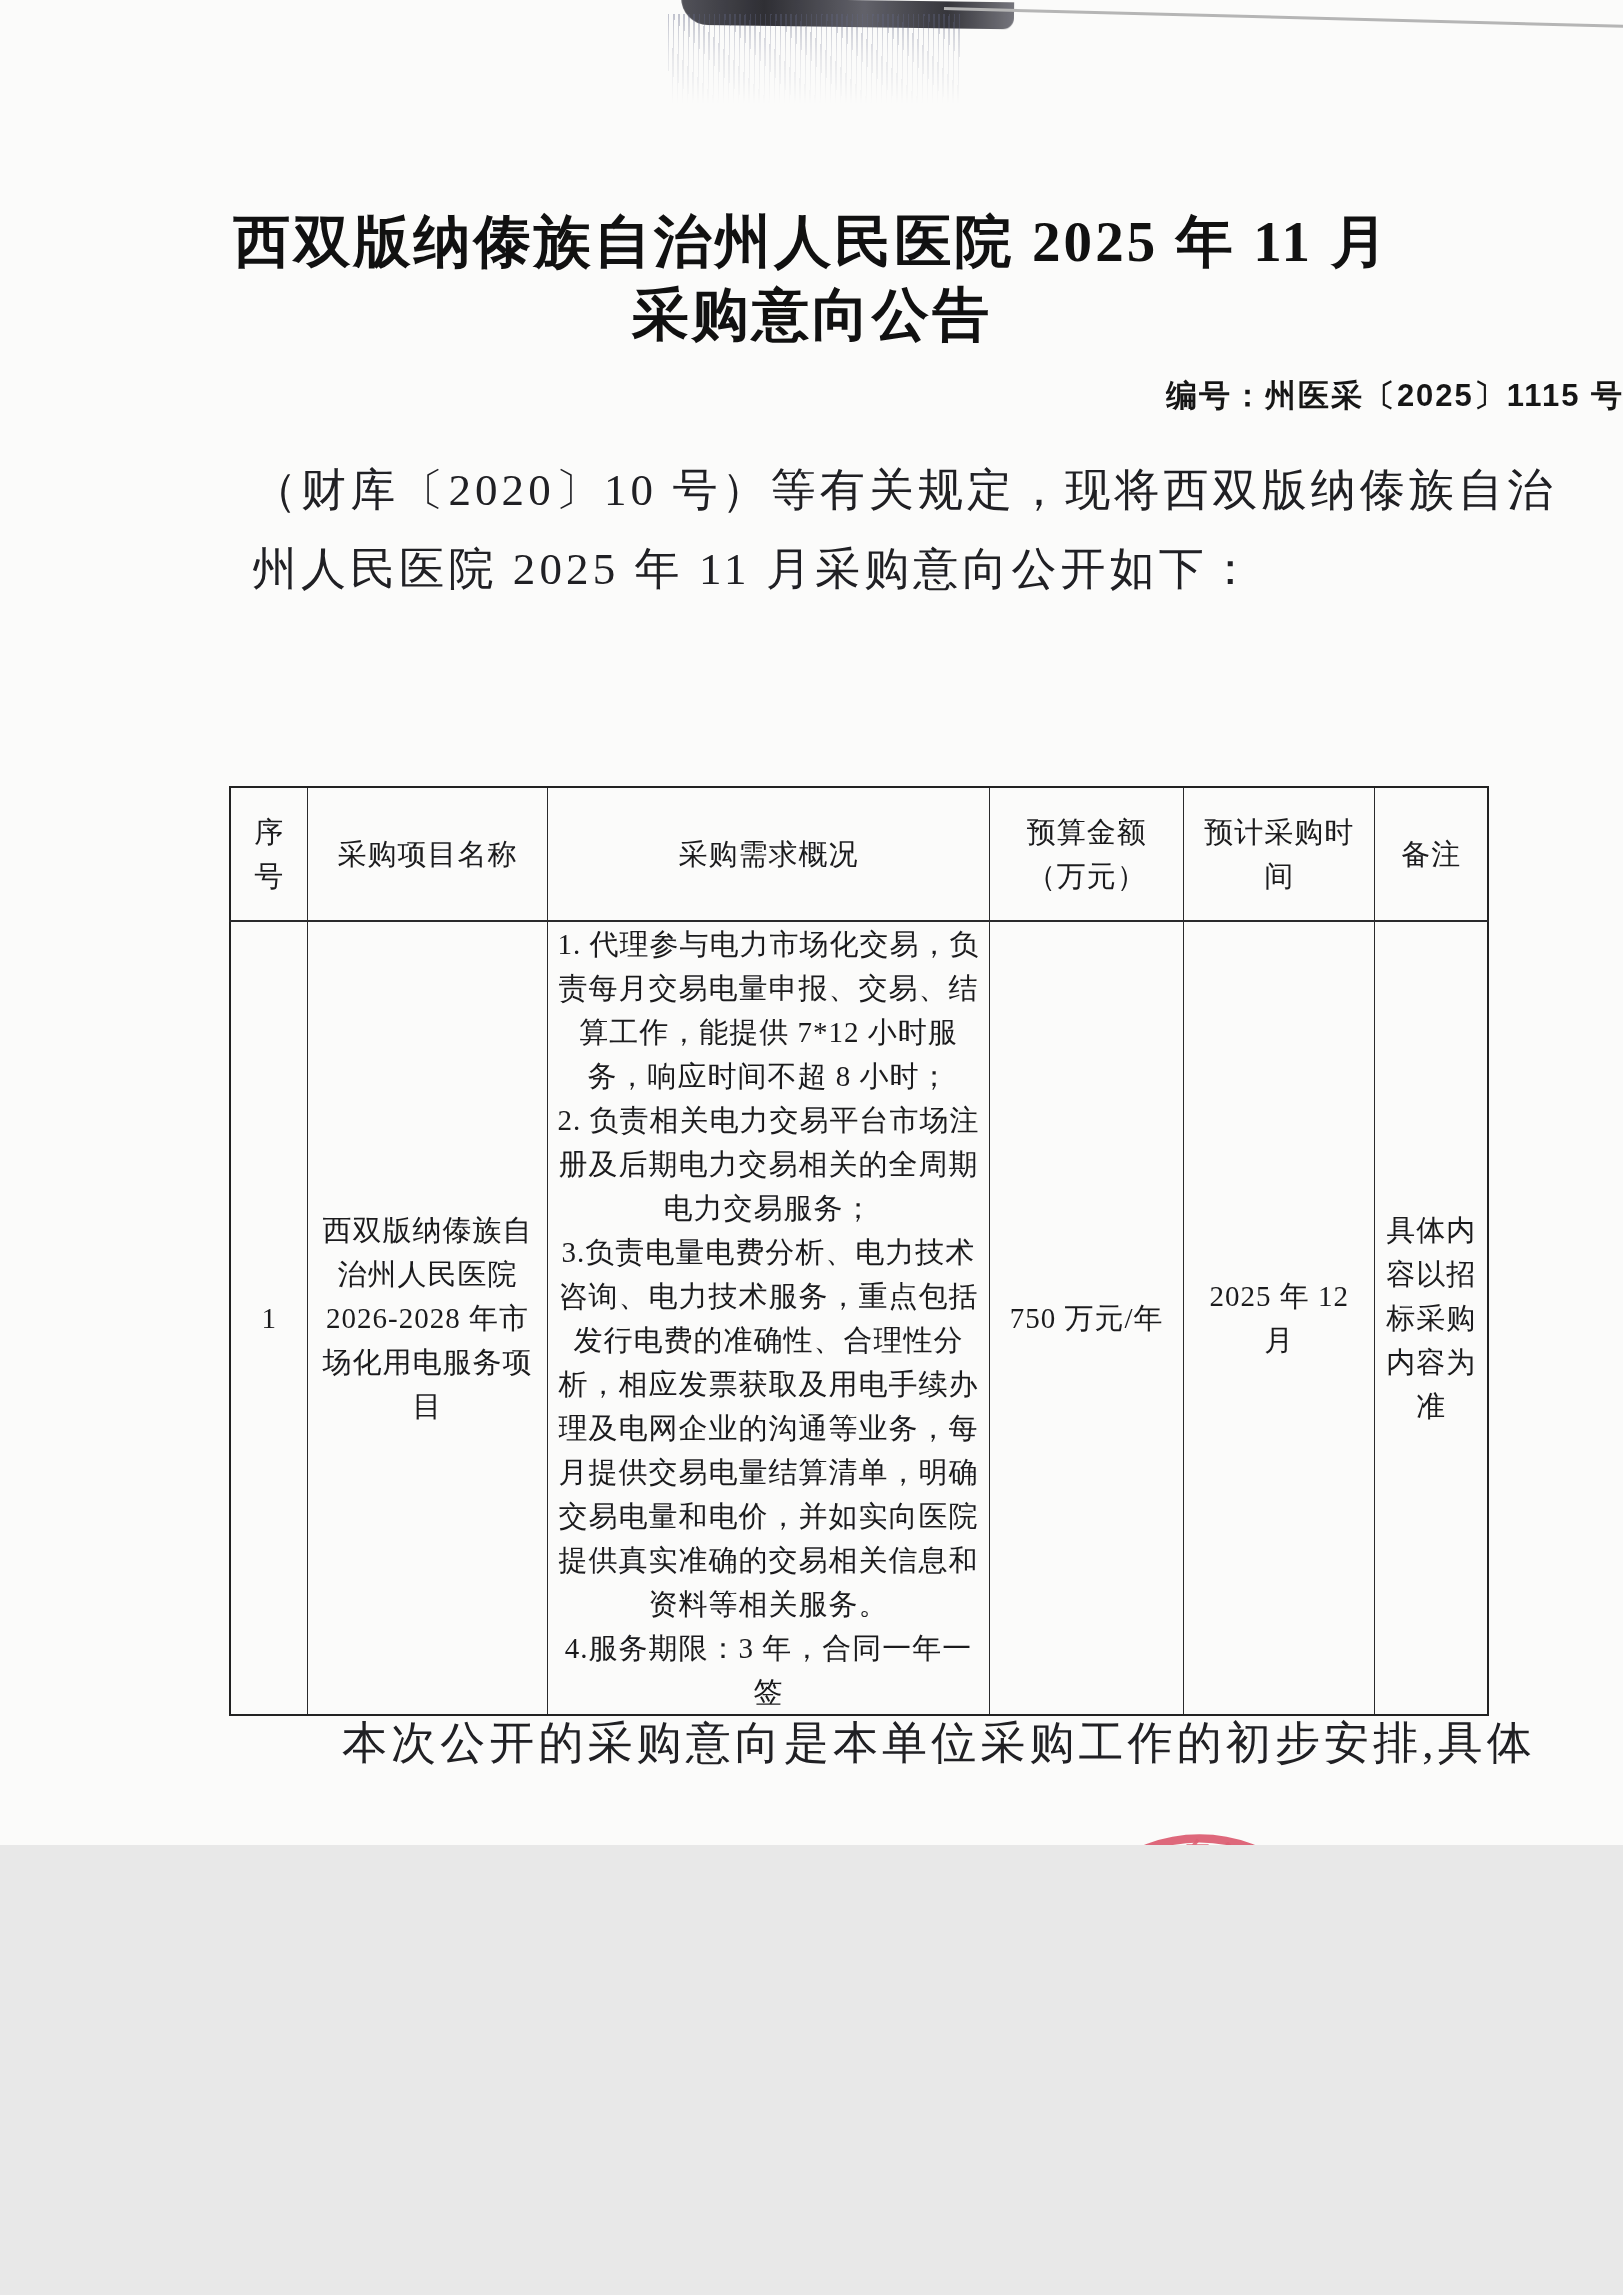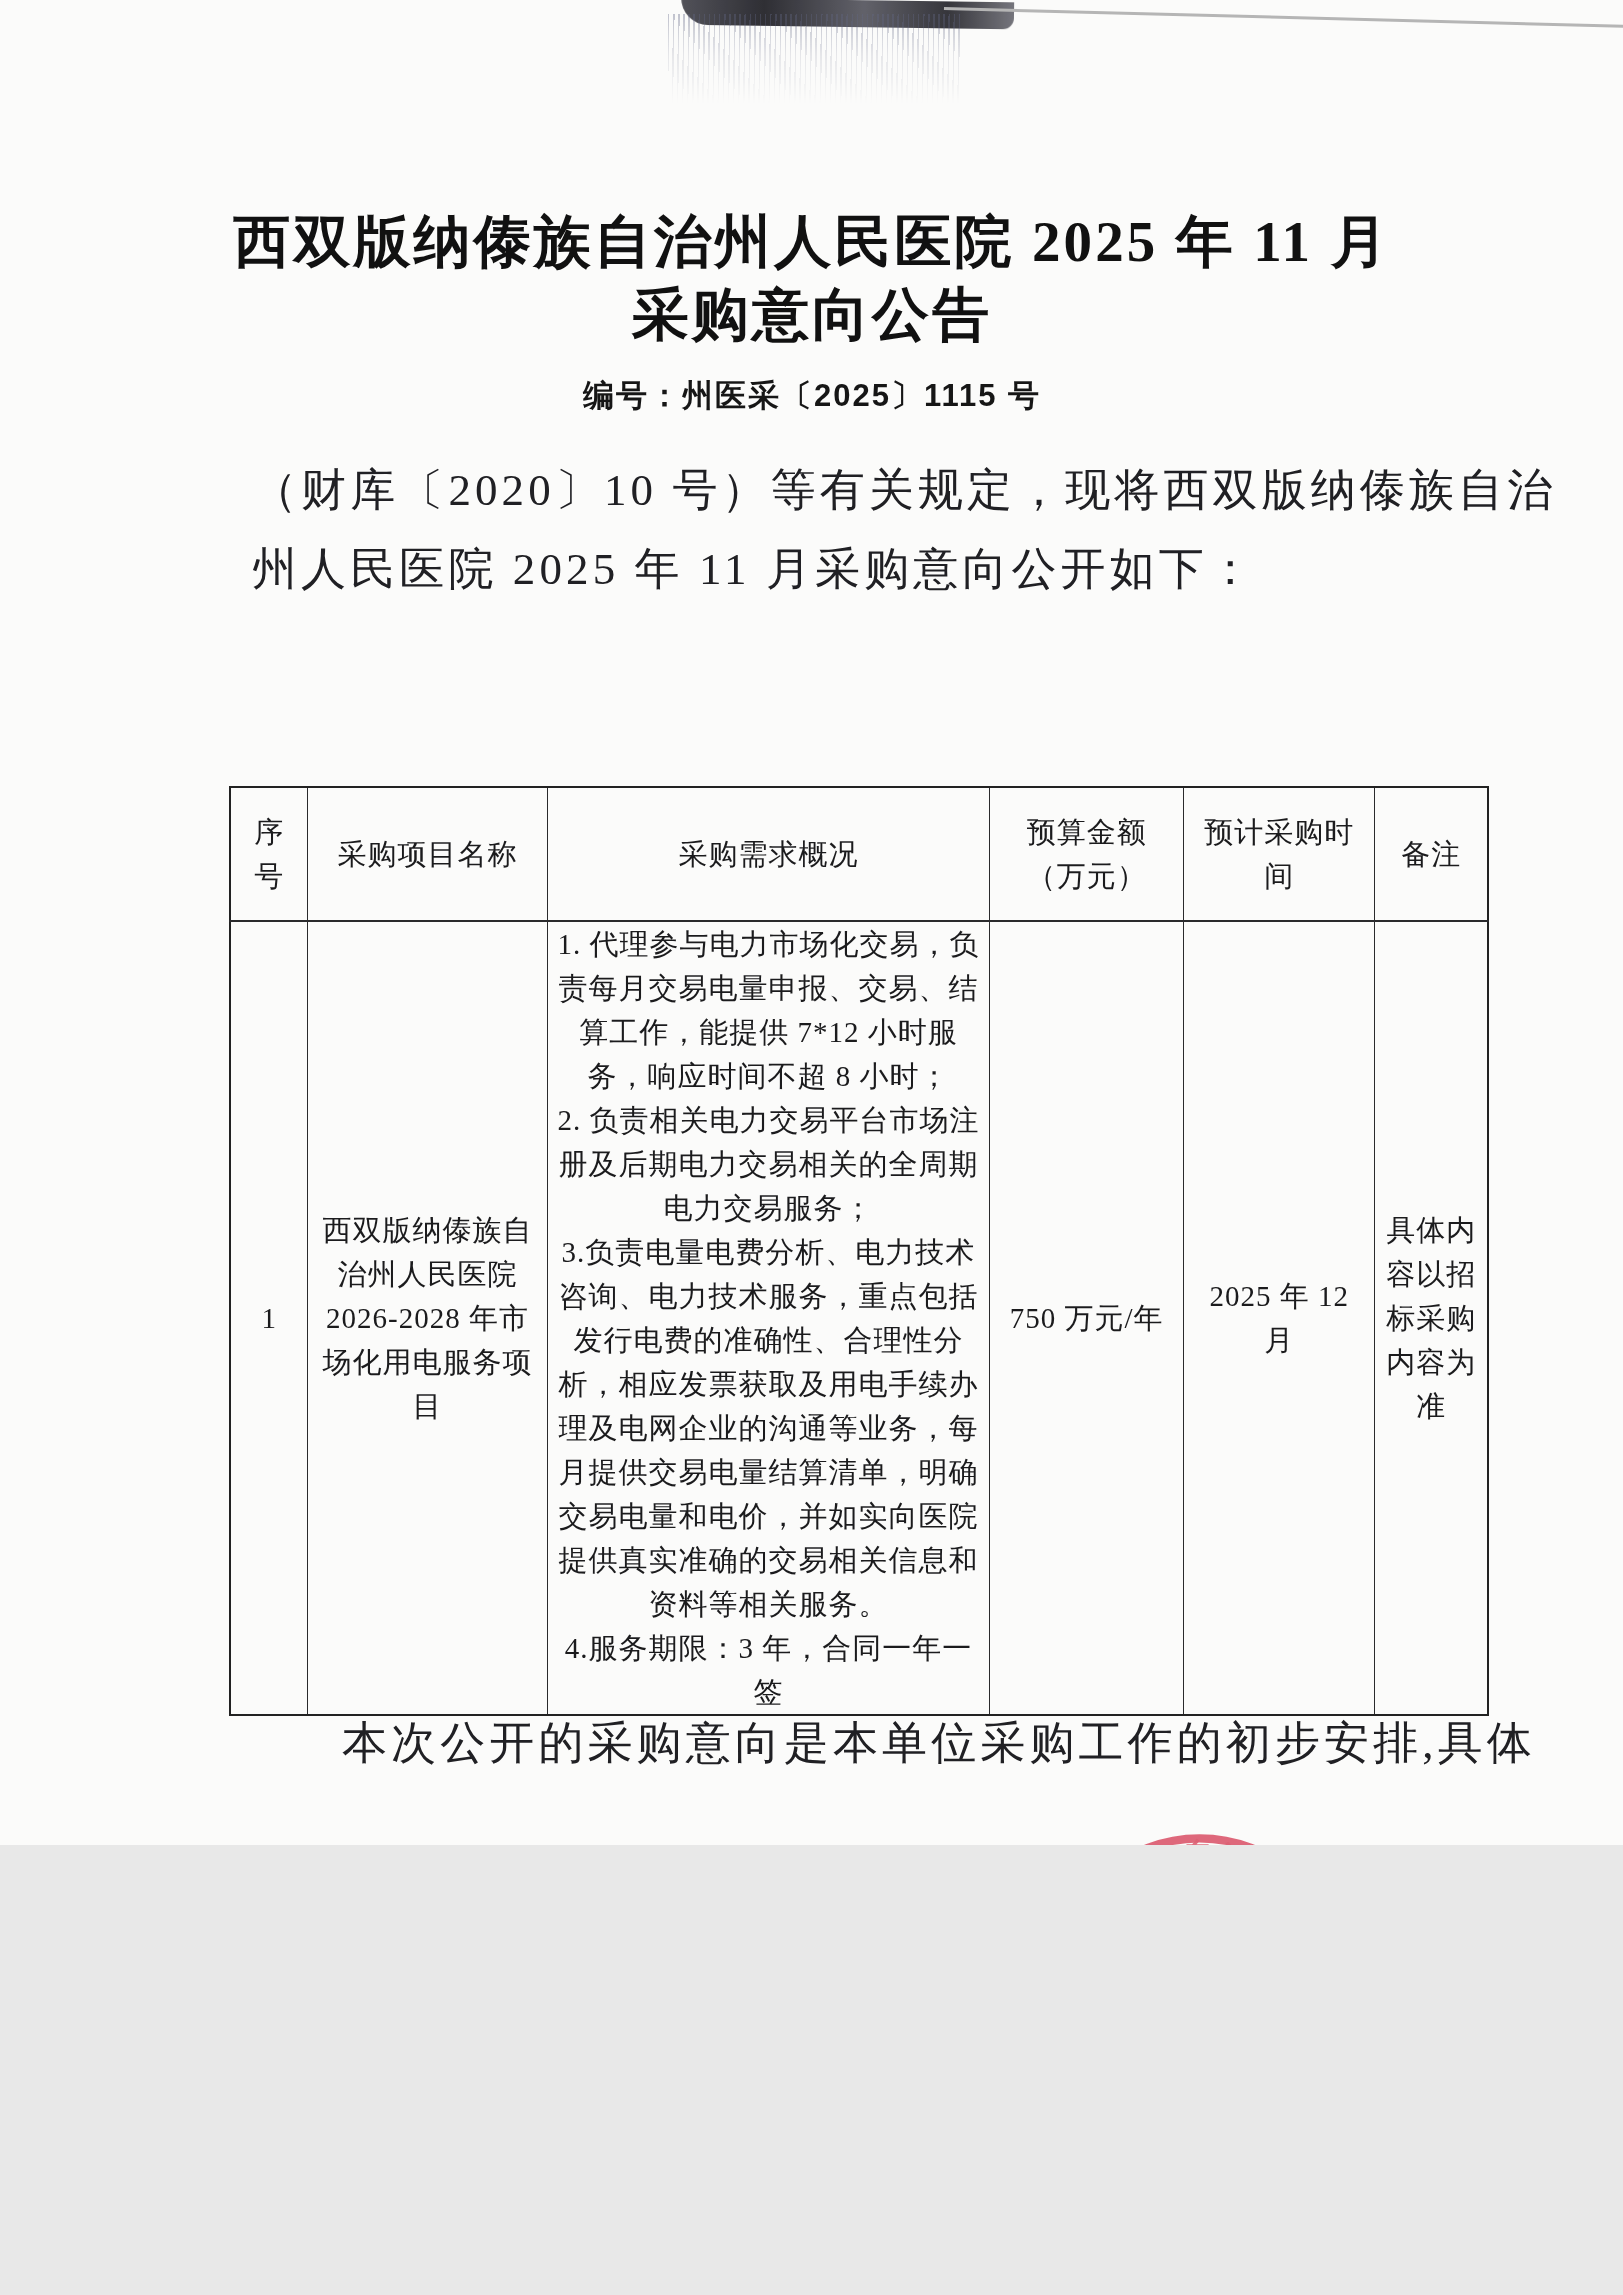--- a/index.html
+++ b/index.html
@@ -35,21 +35,21 @@
   
   .title{
     position:absolute;left:0;width:100%;
     text-align:center;font-weight:bold;
     font-size:57px;letter-spacing:3.1px;color:#111;
   }
   .title-1{top:204px;}
   .title-2{top:277px;}
   .doc-number{
     position:absolute;left:0;top:375px;width:100%;
-    text-align:center;font-weight:bold;font-size:31px;letter-spacing:2px;
+    text-align:right;font-weight:bold;font-size:31px;letter-spacing:2px;
     font-family:"Liberation Sans","DejaVu Sans",sans-serif;color:#161616;
   }
   
   .para{position:absolute;left:252px;width:1226px;}
   .intro{top:451px;}
   .closing{top:1702px;}
   .para .line{
     font-size:45px;line-height:79px;letter-spacing:4.1px;
     white-space:nowrap;color:#202024;
   }

